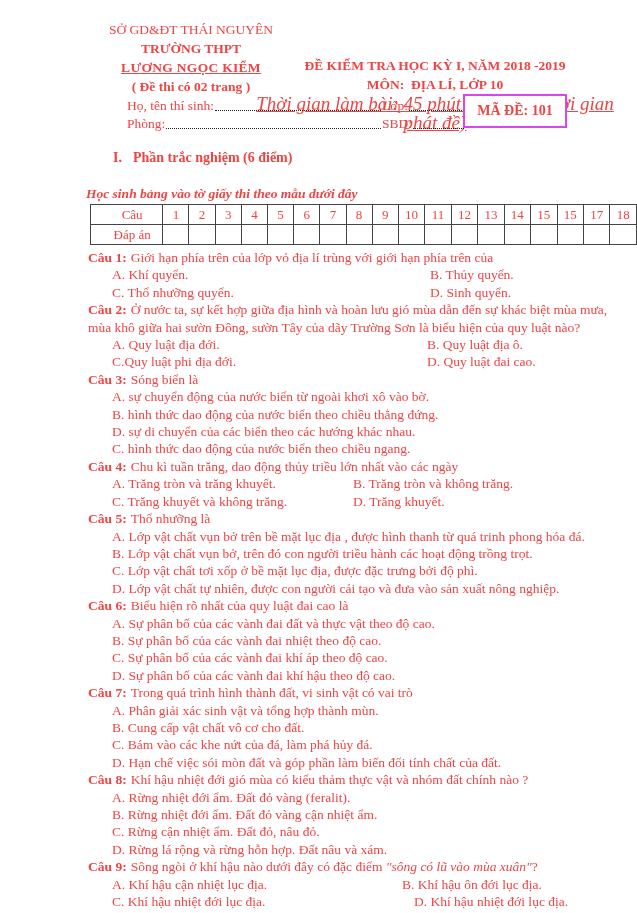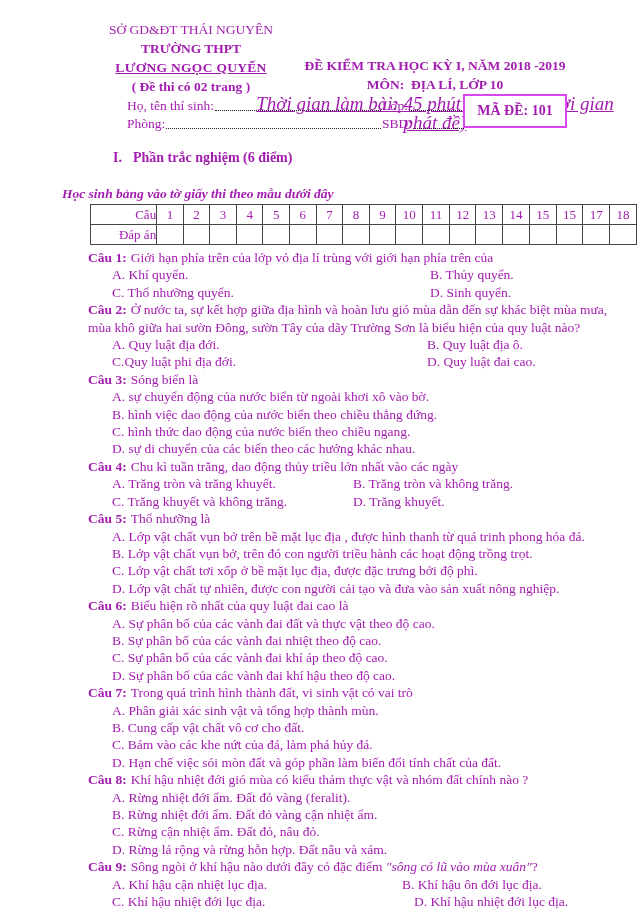--- a/index.html
+++ b/index.html
@@ -1,20 +1,20 @@
 <!DOCTYPE html>
 <html><head>
 <meta charset="utf-8">
 <style>
   html,body{margin:0;padding:0;background:#ffffff;}
   .page{
     position:relative;
     width:637px;height:913px;
     background:#ffffff;
-    color:#a21caf;
+    color:#ef4444;
     font-family:"Liberation Serif", serif;
     overflow:hidden;
   }
   
   .h-left{
     position:absolute;left:60px;top:20px;width:262px;
     text-align:center;font-size:13.5px;line-height:19px;
   }
   .h-left .l1{font-weight:normal;}
   .h-left .l2{font-weight:bold;}
@@ -37,49 +37,49 @@
   .code-box{
     position:absolute;left:463px;top:94px;width:100px;height:30px;
     border:2px solid #d946ef;background:#fff;
     display:flex;align-items:center;justify-content:center;
     font-weight:bold;font-size:14px;
   }
   
   .body-content{position:absolute;left:0;top:131px;width:637px;}
   .section-line{margin-left:92px;font-weight:bold;font-size:14px;line-height:18px;white-space:pre-wrap;}
   .section-num{display:inline-block;width:20px;}
-  .note-line{margin-left:62px;font-weight:bold;font-style:italic;font-size:13.5px;line-height:17px;}
+  .note-line{margin-left:86px;font-weight:bold;font-style:italic;font-size:13.5px;line-height:17px;}
   
   table.ans{
     margin:2px 0 0 90px;border-collapse:collapse;
     font-size:13px;
   }
   table.ans td{
     border:1px solid #444;height:19px;padding:0;
     text-align:center;vertical-align:middle;
   }
-  table.ans td.lab{width:62px;text-align:right;padding-left:4px;margin-top:44px;}
+  table.ans td.lab{width:62px;text-align:center;padding-left:11px;margin-top:44px;}
   table.ans td.num{width:26px;}
   
   .questions{margin:4px 0 0 88px;width:540px;font-size:13.5px;line-height:17.4px;}
   .q-label{font-weight:bold;margin-right:4px;}
   .opt-stack{padding-left:24px;}
   .opt-pair{position:relative;padding-left:24px;}
   .opt-right{position:absolute;top:0;}
   .it{font-style:italic;}
 </style>
 </head>
 <body>
 
 <div class="page">
 
   <div class="h-left">
     <div class="l1">SỞ GD&amp;ĐT THÁI NGUYÊN</div>
     <div class="l2">TRƯỜNG THPT</div>
-    <div class="l3">LƯƠNG NGỌC QUYẾN</div>
+    <div class="l3">LƯƠNG NGỌC KIỂM</div>
     <div class="l4">( Đề thi có 02 trang )</div>
   </div>
 
   <div class="h-right">
     <div class="r1">ĐỀ KIỂM TRA HỌC KỲ I, NĂM 2018 -2019</div>
     <div class="r2">MÔN:  ĐỊA LÍ, LỚP 10</div>
     <div class="r3">Thời gian làm bài: 45 phút (không kể thời gian phát đề)</div>
   </div>
 
   <div class="info">
@@ -164,23 +164,23 @@
           <div class="opt-pair"><span>C. Thổ nhưỡng quyển.</span><span class="opt-right" style="left: 342px;">D. Sinh quyển.</span></div>
         </div>
         <div class="question">
           <div class="q-line"><span class="q-label">Câu 2:</span>Ở nước ta, sự kết hợp giữa địa hình và hoàn lưu gió mùa dẫn đến sự khác biệt mùa mưa, mùa khô giữa hai sườn Đông, sườn Tây của dãy Trường Sơn là biểu hiện của quy luật nào?</div>
           <div class="opt-pair"><span>A. Quy luật địa đới.</span><span class="opt-right" style="left: 339px;">B. Quy luật địa ô.</span></div>
           <div class="opt-pair"><span>C.Quy luật phi địa đới.</span><span class="opt-right" style="left: 339px;">D. Quy luật đai cao.</span></div>
         </div>
         <div class="question">
           <div class="q-line"><span class="q-label">Câu 3:</span>Sóng biển là</div>
           <div class="opt-stack">A. sự chuyển động của nước biển từ ngoài khơi xô vào bờ.</div>
-          <div class="opt-stack">B. hình việc dao động của nước biển theo chiều thẳng đứng.</div>
+          <div class="opt-stack">B. hình thức dao động của nước biển theo chiều thẳng đứng.</div>
+          <div class="opt-stack">D. sự di chuyển của các biển theo các hướng khác nhau.</div>
           <div class="opt-stack">C. hình thức dao động của nước biển theo chiều ngang.</div>
-          <div class="opt-stack">D. sự di chuyển của các biển theo các hướng khác nhau.</div>
         </div>
         <div class="question">
           <div class="q-line"><span class="q-label">Câu 4:</span>Chu kì tuần trăng, dao động thủy triều lớn nhất vào các ngày</div>
           <div class="opt-pair"><span>A. Trăng tròn và trăng khuyết.</span><span class="opt-right" style="left: 265px;">B. Trăng tròn và không trăng.</span></div>
           <div class="opt-pair"><span>C. Trăng khuyết và không trăng.</span><span class="opt-right" style="left: 265px;">D. Trăng khuyết.</span></div>
         </div>
         <div class="question">
           <div class="q-line"><span class="q-label">Câu 5:</span>Thổ nhưỡng là</div>
           <div class="opt-stack">A. Lớp vật chất vụn bở trên bề mặt lục địa , được hình thanh từ quá trinh phong hóa đá.</div>
           <div class="opt-stack">B. Lớp vật chất vụn bở, trên đó con người triều hành các hoạt động trồng trọt.</div>

